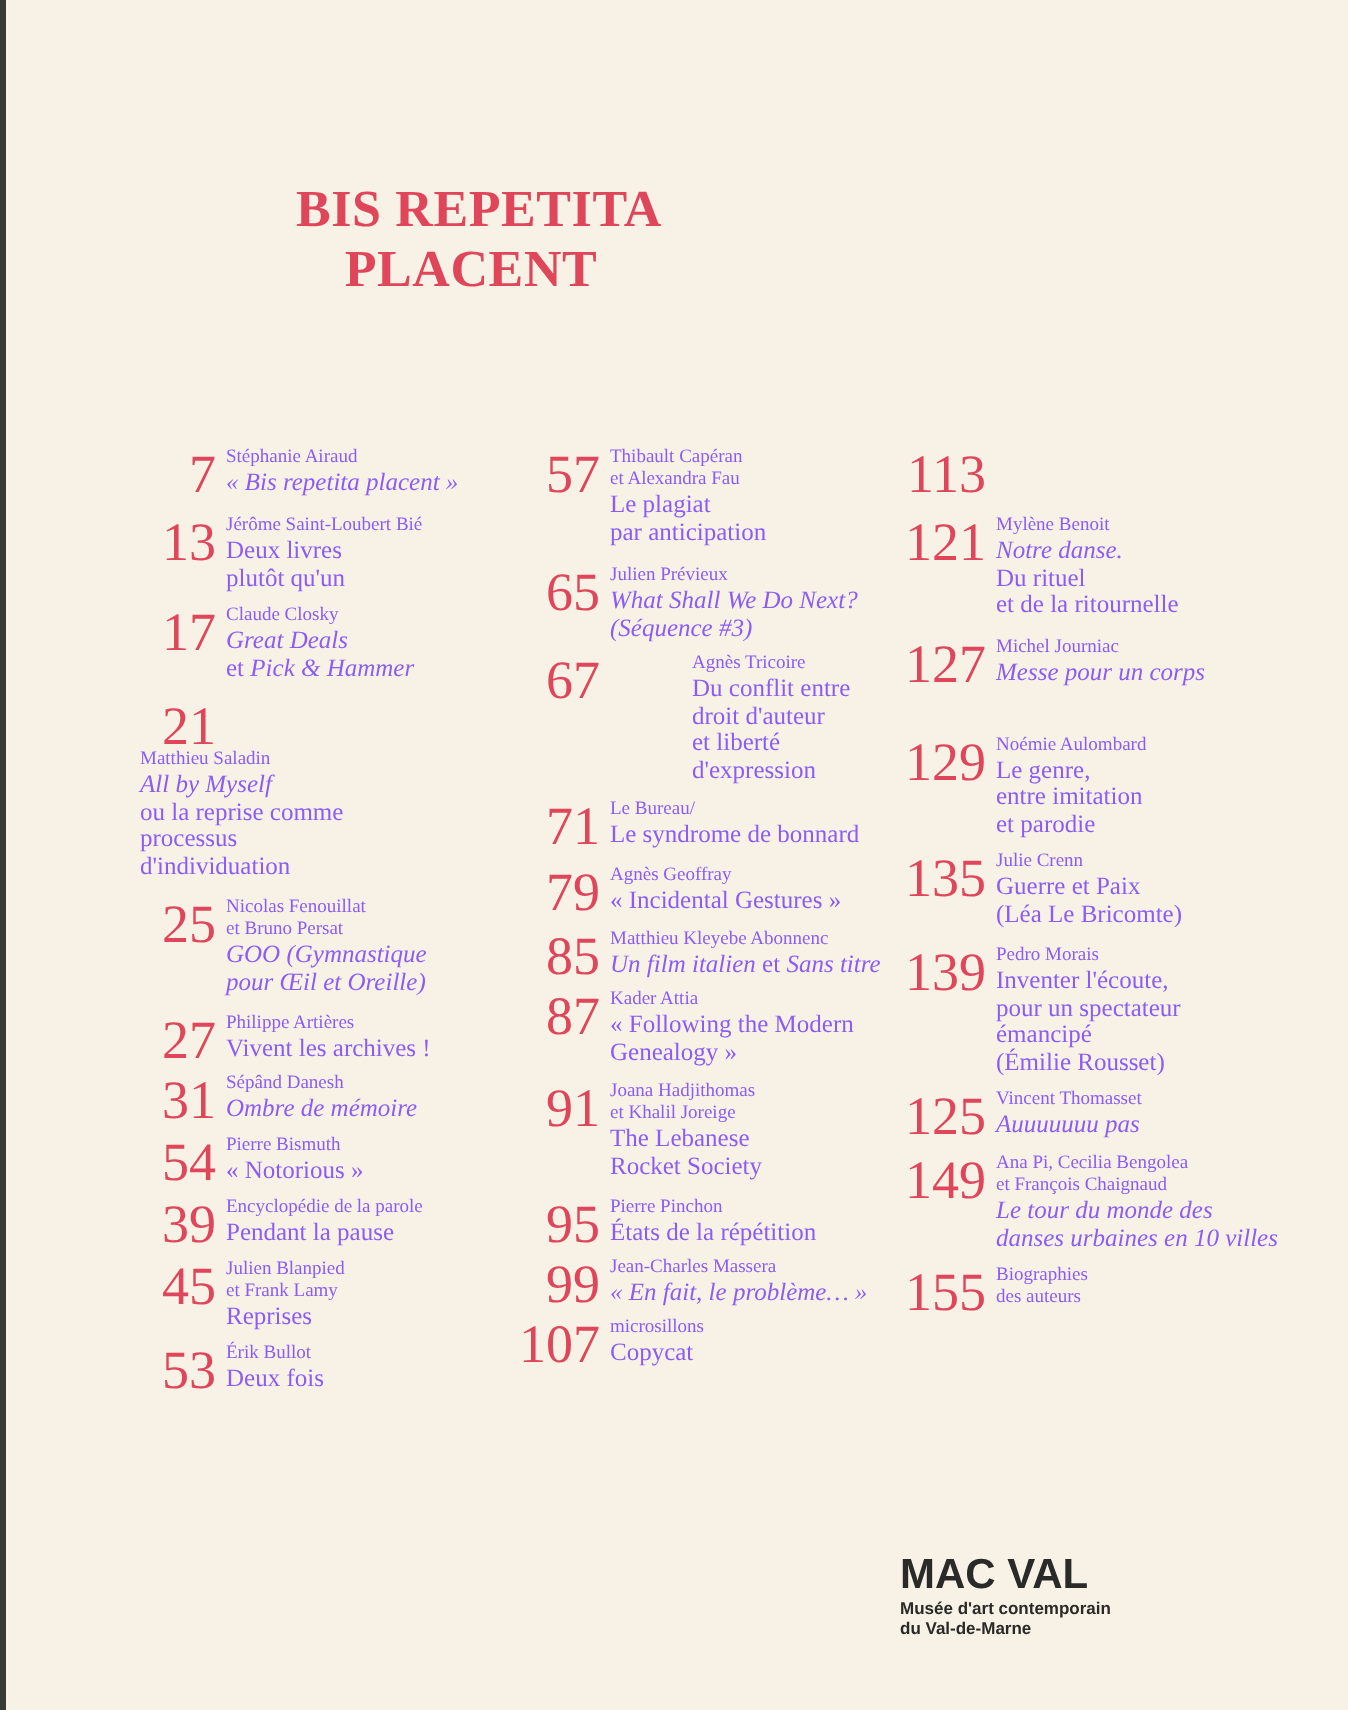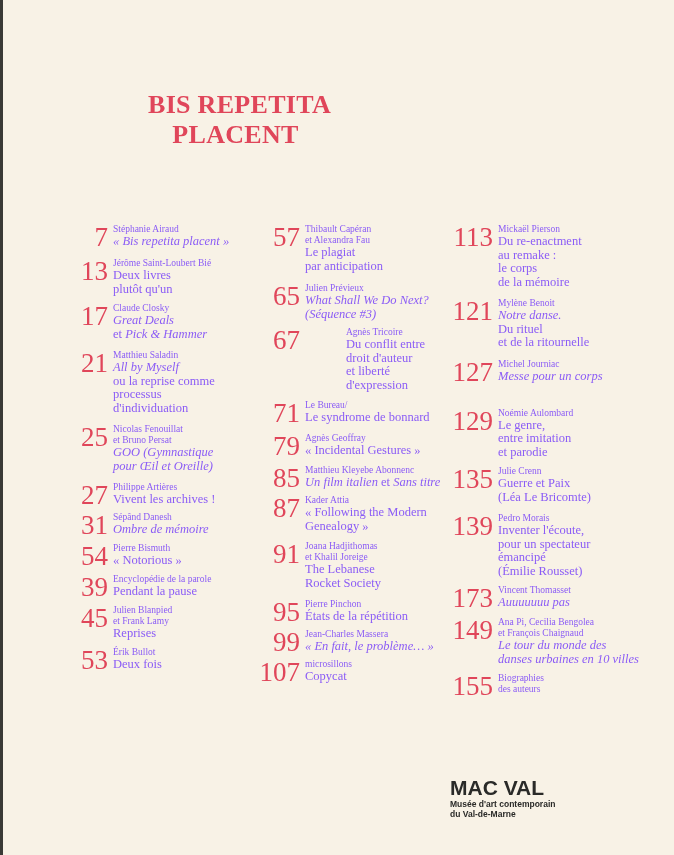--- a/index.html
+++ b/index.html
@@ -71,21 +71,21 @@
       </div>
     </div>
     <div class="entry" style="margin-bottom: 9px;">
       <div class="num">17</div>
       <div class="body">
         <div class="author">Claude Closky</div>
         <div class="work it">Great Deals</div>
         <div class="work"><span>et </span><span class="it">Pick &amp; Hammer</span></div>
       </div>
     </div>
-    <div class="entry" style="margin-bottom: 9px;">
+    <div class="entry" style="margin-bottom: 9px; flex-direction: column;">
       <div class="num">21</div>
       <div class="body">
         <div class="author">Matthieu Saladin</div>
         <div class="work it">All by Myself</div>
         <div class="work">ou la reprise comme</div>
         <div class="work">processus</div>
         <div class="work">d'individuation</div>
       </div>
     </div>
     <div class="entry" style="margin-bottom: 9px;">
@@ -224,27 +224,20 @@
       <div class="num">107</div>
       <div class="body">
         <div class="author">microsillons</div>
         <div class="work">Copycat</div>
       </div>
     </div>
   </div>
 <div class="col col3">
     <div class="entry" style="margin-bottom: 9px;">
       <div class="num">113</div>
-      <div class="body">
-        <div class="author">Mickaël Pierson</div>
-        <div class="work">Du re-enactment</div>
-        <div class="work">au remake :</div>
-        <div class="work">le corps</div>
-        <div class="work">de la mémoire</div>
-      </div>
     </div>
     <div class="entry" style="margin-bottom: 9px;">
       <div class="num">121</div>
       <div class="body">
         <div class="author">Mylène Benoit</div>
         <div class="work it">Notre danse.</div>
         <div class="work">Du rituel</div>
         <div class="work">et de la ritournelle</div>
       </div>
     </div>
@@ -276,21 +269,21 @@
       <div class="num">139</div>
       <div class="body">
         <div class="author">Pedro Morais</div>
         <div class="work">Inventer l'écoute,</div>
         <div class="work">pour un spectateur</div>
         <div class="work">émancipé</div>
         <div class="work">(Émilie Rousset)</div>
       </div>
     </div>
     <div class="entry" style="margin-bottom: 7px;">
-      <div class="num">173</div>
+      <div class="num">125</div>
       <div class="body">
         <div class="author">Vincent Thomasset</div>
         <div class="work it">Auuuuuuu pas</div>
       </div>
     </div>
     <div class="entry" style="margin-bottom: 7px;">
       <div class="num">149</div>
       <div class="body">
         <div class="author">Ana Pi, Cecilia Bengolea</div>
         <div class="author">et François Chaignaud</div>

